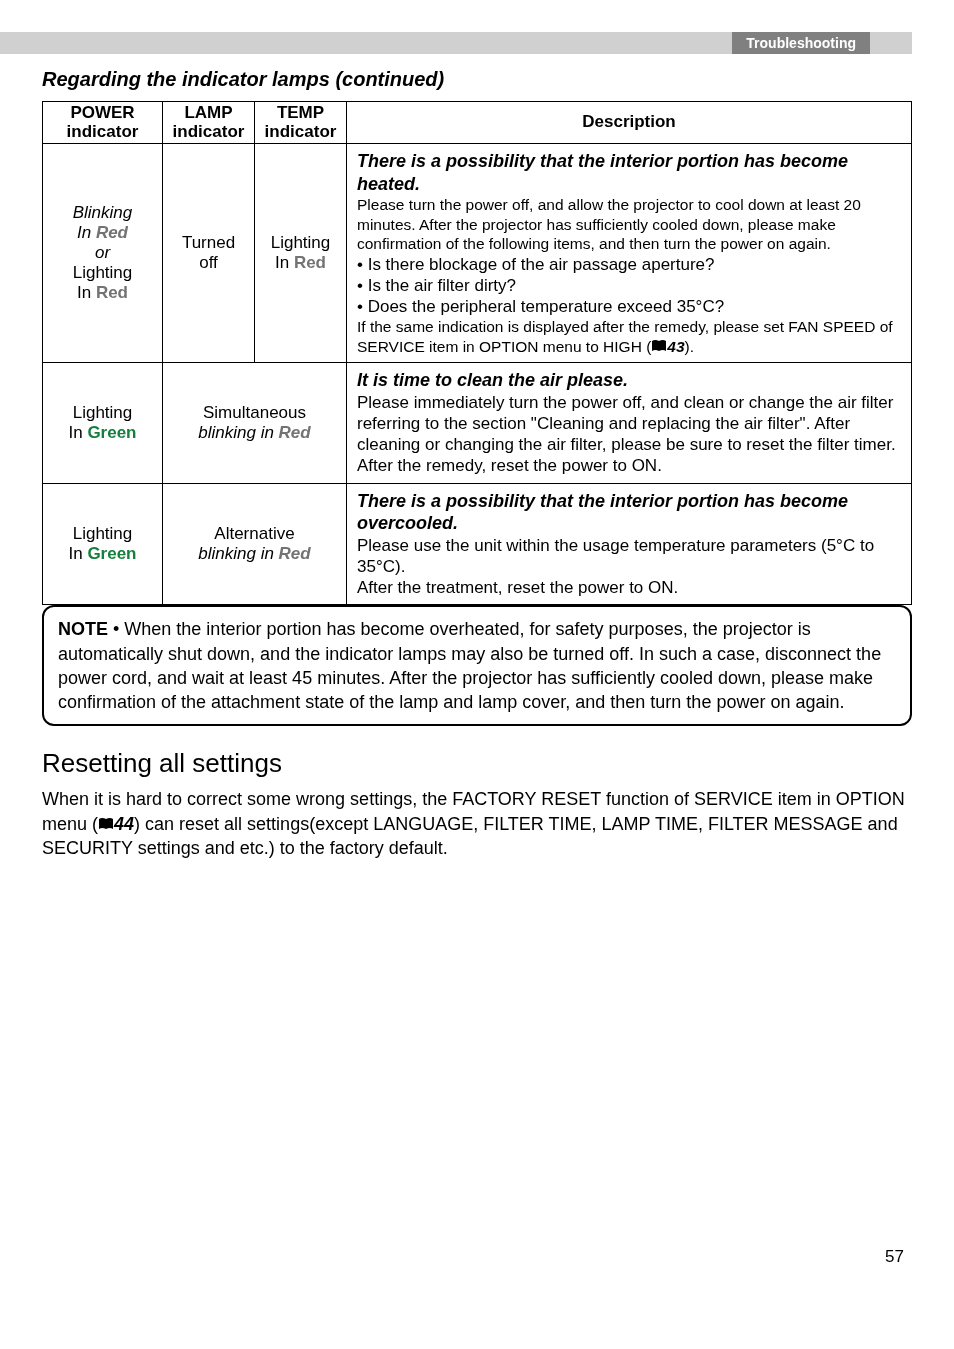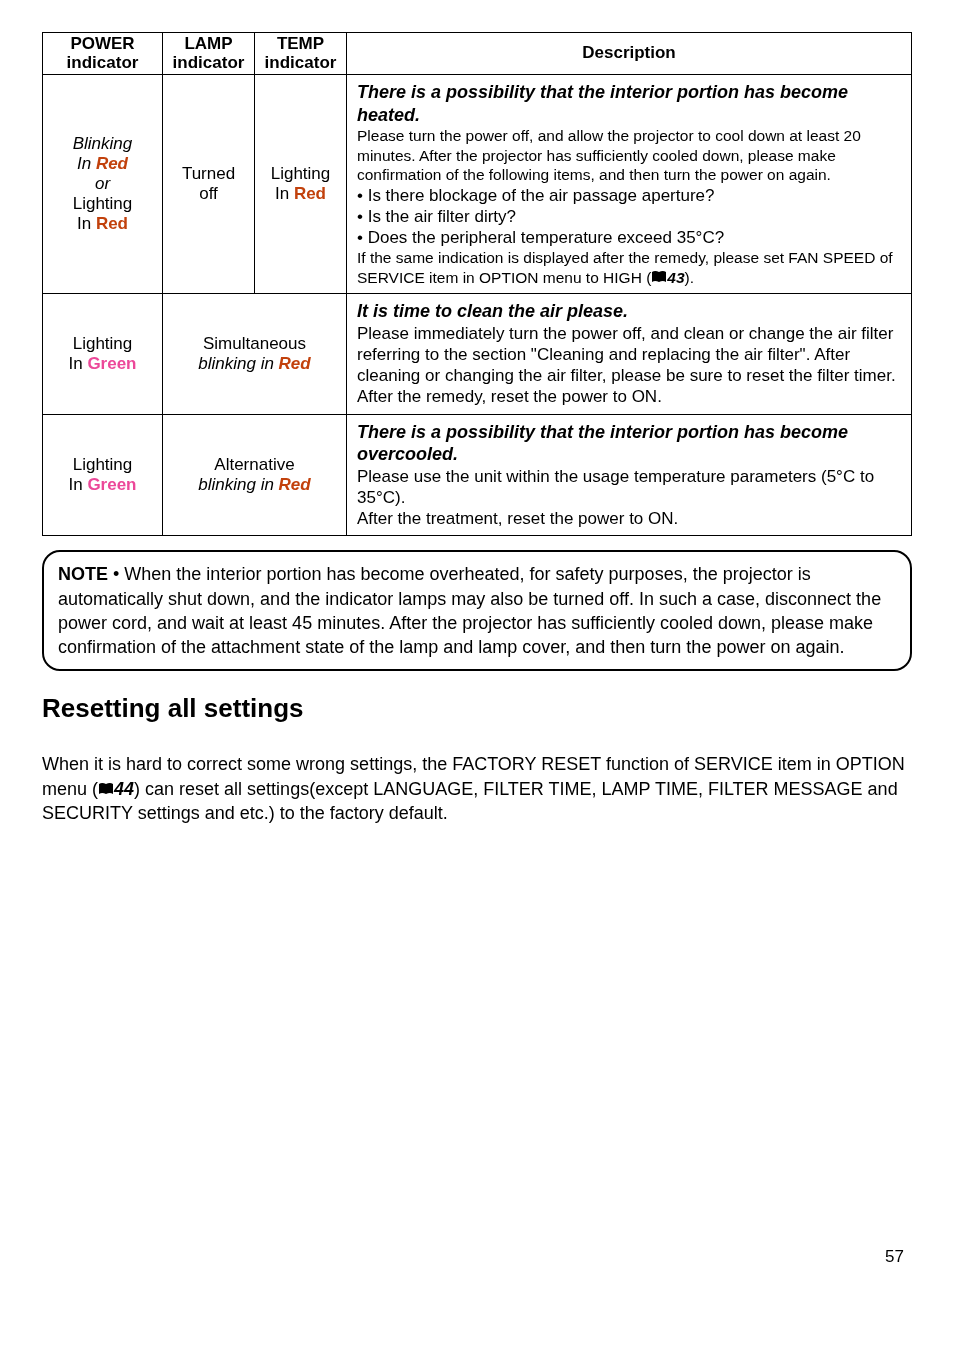--- a/index.html
+++ b/index.html
@@ -7,40 +7,44 @@
 .pagewrap { padding: 32px 42px 20px 42px; }
 .topbar { height: 22px; background: #d0d0d0; width: calc(100% + 42px); margin-left: -42px; padding-right: 42px; }
 .tabbox { background: #808080; color: #fff; font-size: 14px; font-weight: bold; padding: 4px 14px; float: right; height: 22px; line-height: 14px; }
 .section-title { font-style: italic; font-weight: bold; font-size: 20px; margin: 14px 0 10px 0; }
 table.indicator { border-collapse: collapse; width: 100%; }
 table.indicator th, table.indicator td { border: 1.5px solid #000; vertical-align: middle; }
 table.indicator th { font-size: 17px; font-weight: bold; text-align: center; padding: 2px 4px; line-height: 1.1; }
 table.indicator td { font-size: 17px; }
 .col-power, .col-lamp, .col-temp { text-align: center; padding: 6px 4px; }
 .col-desc { padding: 6px 10px 6px 10px; line-height: 1.25; }
-.red { color: #c2410c; font-weight: bold; }
-.green { color: #ec4899; font-weight: bold; }
+.red { color: #737373; font-weight: bold; }
+.green { color: #15803d; font-weight: bold; }
 .bold { font-weight: bold; }
 .italic { font-style: italic; }
 .desc-head { font-weight: bold; font-size: 18px; font-style: italic; }
-.notebox { border: 2px solid #000; border-radius: 18px; padding: 10px 14px; margin-top: 14px; font-size: 18px; line-height: 1.35; }
+.notebox { border: 2px solid #000; border-radius: 12px; padding: 10px 14px; margin-top: 0; font-size: 18px; line-height: 1.35; }
 .notebox .notelbl { font-weight: bold; }
-.resetting-h { font-size: 26px; font-weight: bold; margin-top: 22px; margin-bottom: 28px; font-family: Arial, sans-serif; }
+.resetting-h { font-size: 26px; font-weight: normal; margin-top: 22px; margin-bottom: 8px; font-family: Arial, sans-serif; }
 .reset-body { font-size: 18px; line-height: 1.35; }
 .bookicon { display: inline-block; width: 16px; height: 13px; vertical-align: -1px; }
 .pagenum { position: absolute; right: 50px; top: 1247px; font-size: 17px; }
 .pagewrap-rel { position: relative; min-height: 1349px; }
 th.wrapcell { padding: 2px 2px; }
 .lampcombo { text-align: center; font-size: 17px; padding: 6px 12px; }
 </style>
 </head>
 <body>
 
 <div class="pagewrap pagewrap-rel">
+  <div class="topbar">
+    <div class="tabbox">Troubleshooting</div>
+  </div>
 
+  <div class="section-title">Regarding the indicator lamps (continued)</div>
 
   <table class="indicator">
     <colgroup>
       <col style="width:120px">
         <col style="width:92px">
         <col style="width:92px">
         <col>
     </colgroup>
     <thead>
       <tr>

